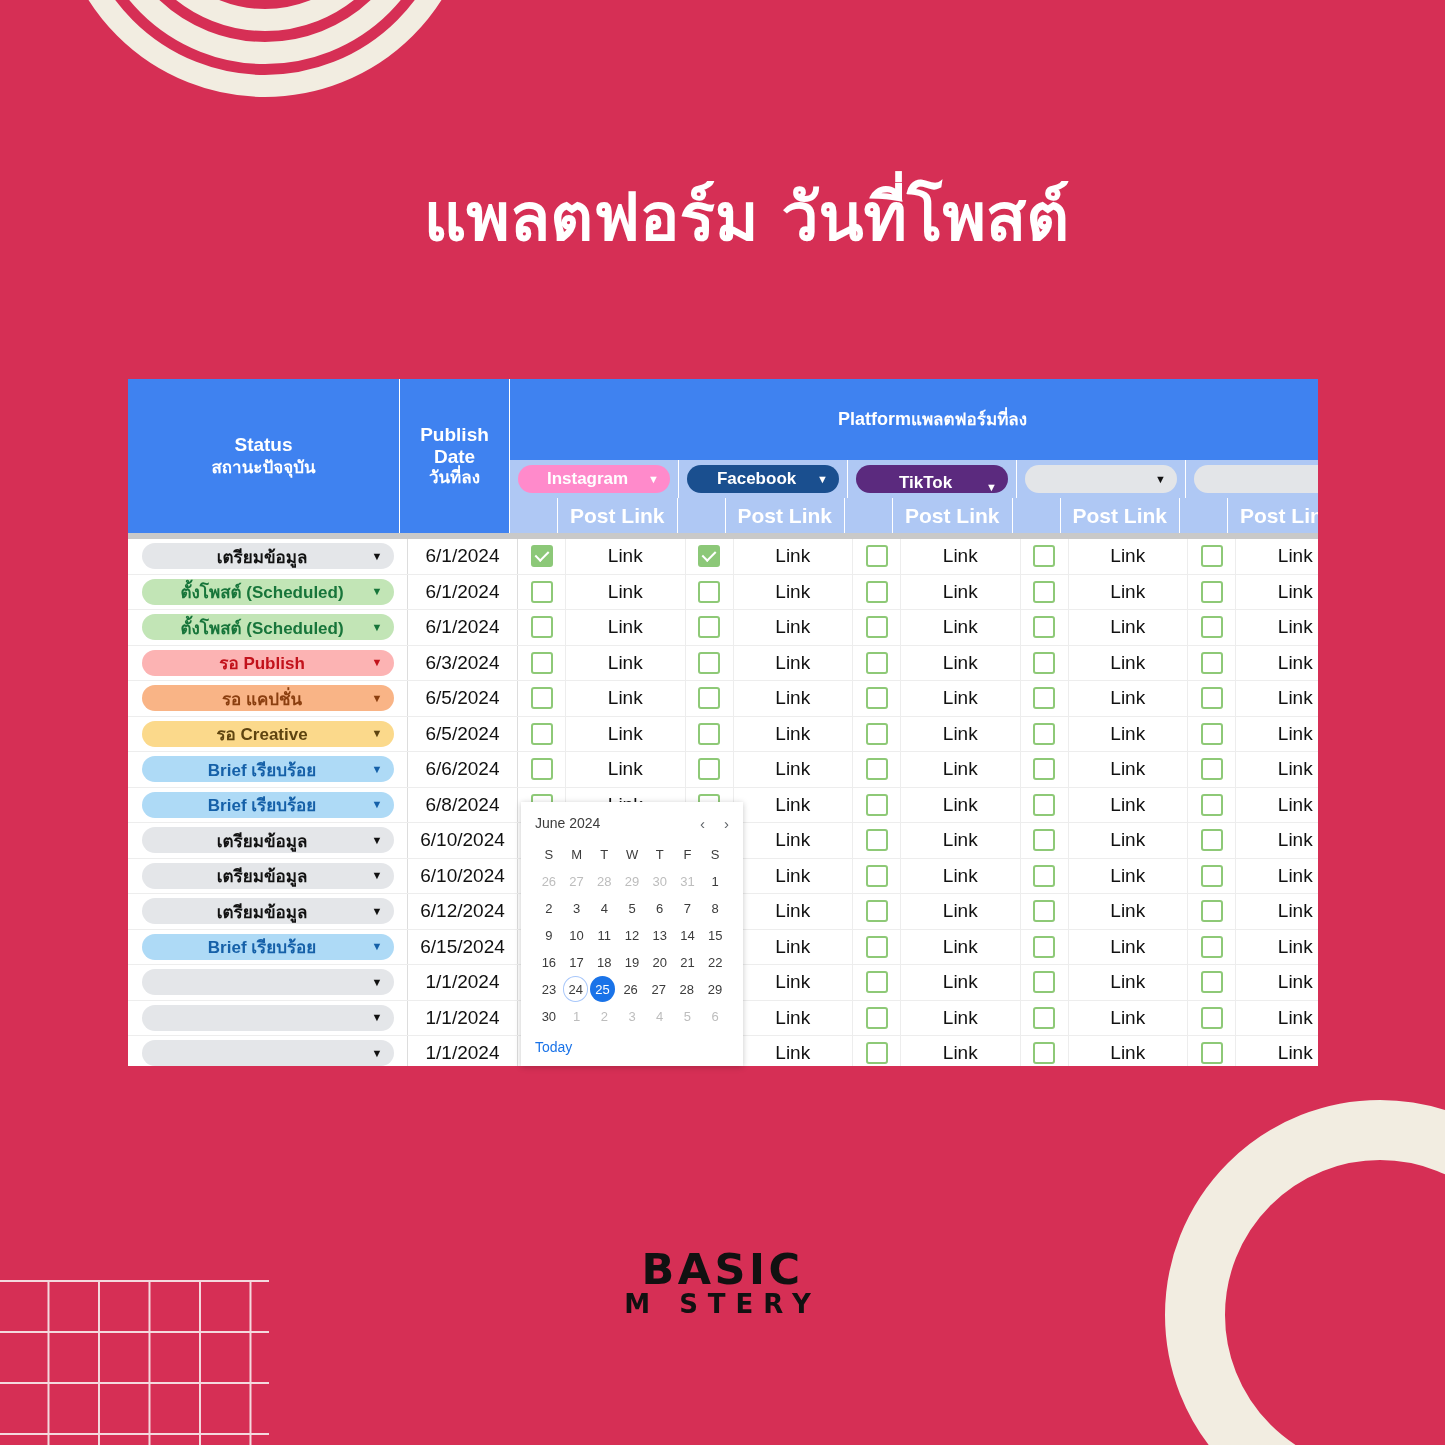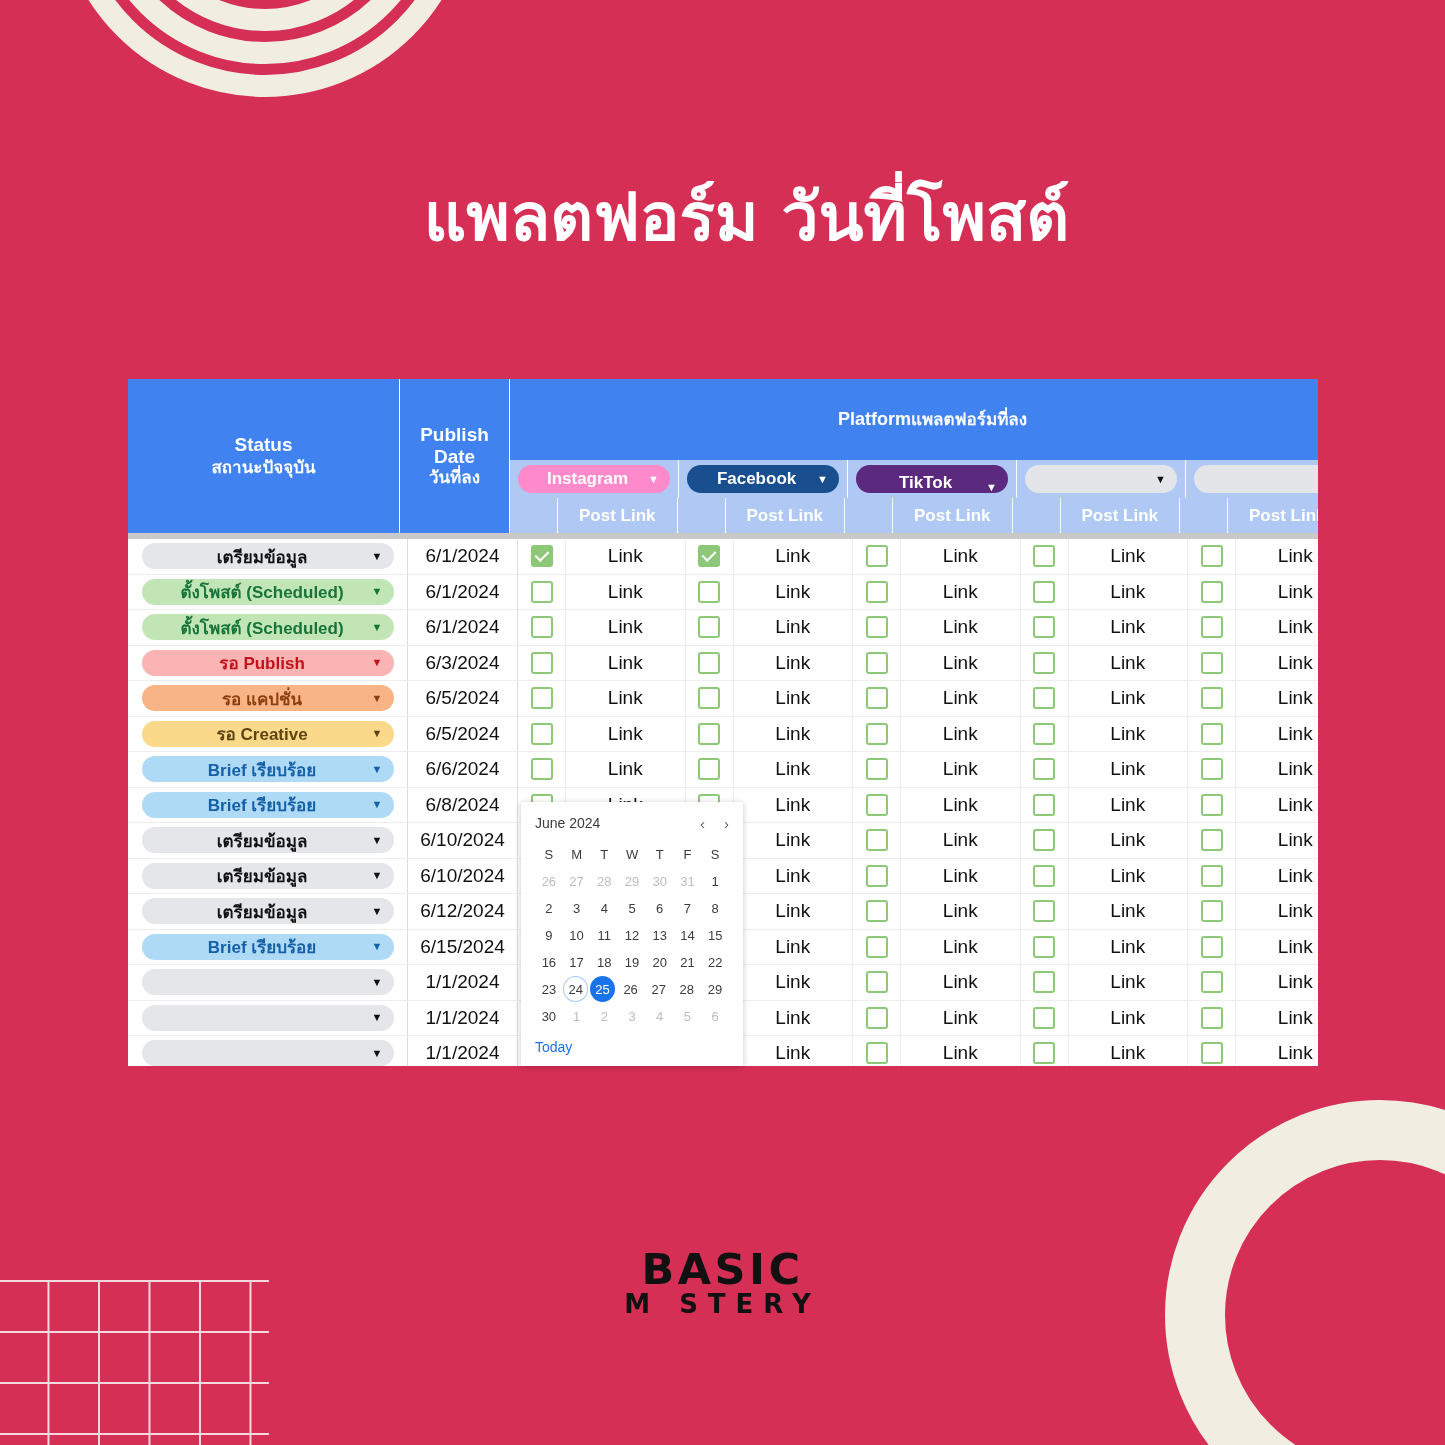--- a/index.html
+++ b/index.html
@@ -114,21 +114,21 @@
   }
   .pill .cap { flex: 1; text-align: center; }
   .pill .car { font-size: 11px; line-height: 1; margin-left: 4px; }
 
   .postlink-row { display: flex; height: 35px; background: #AFC8F4; }
   .pl-check { width: 48px; border-right: 1.5px solid #FFFFFF; background: #AFC8F4; }
   .pl-label {
     width: 119.5px;
     border-right: 1.5px solid #FFFFFF;
     background: #AFC8F4;
-    color: #FFFFFF; font-weight: bold; font-size: 17px;
+    color: #FFFFFF; font-weight: bold; font-size: 21px;
     display: flex; align-items: center; justify-content: center; text-align: right;
   }
 
   .grey-sep { height: 6px; background: #C9C9C9; width: 1235px; }
 
   
   .row {
     display: flex; width: 1235px; height: 35.5px;
     border-bottom: 1px solid #EDEDED;
     background: #FFFFFF;

